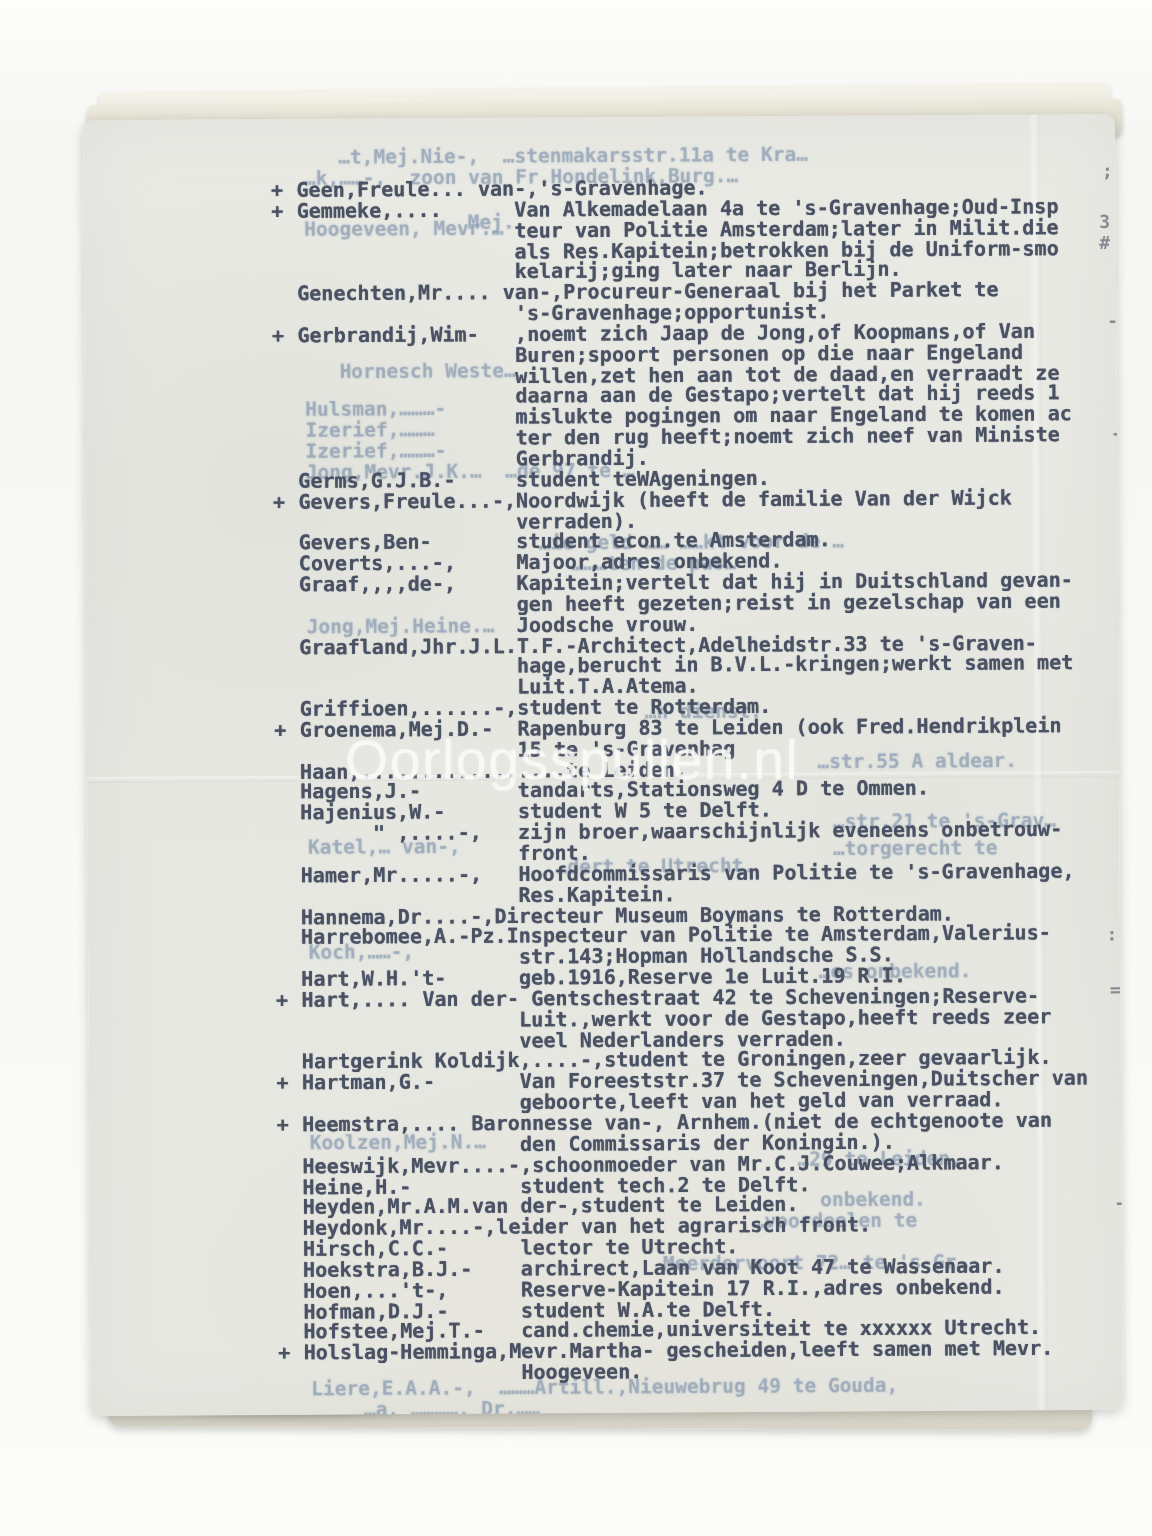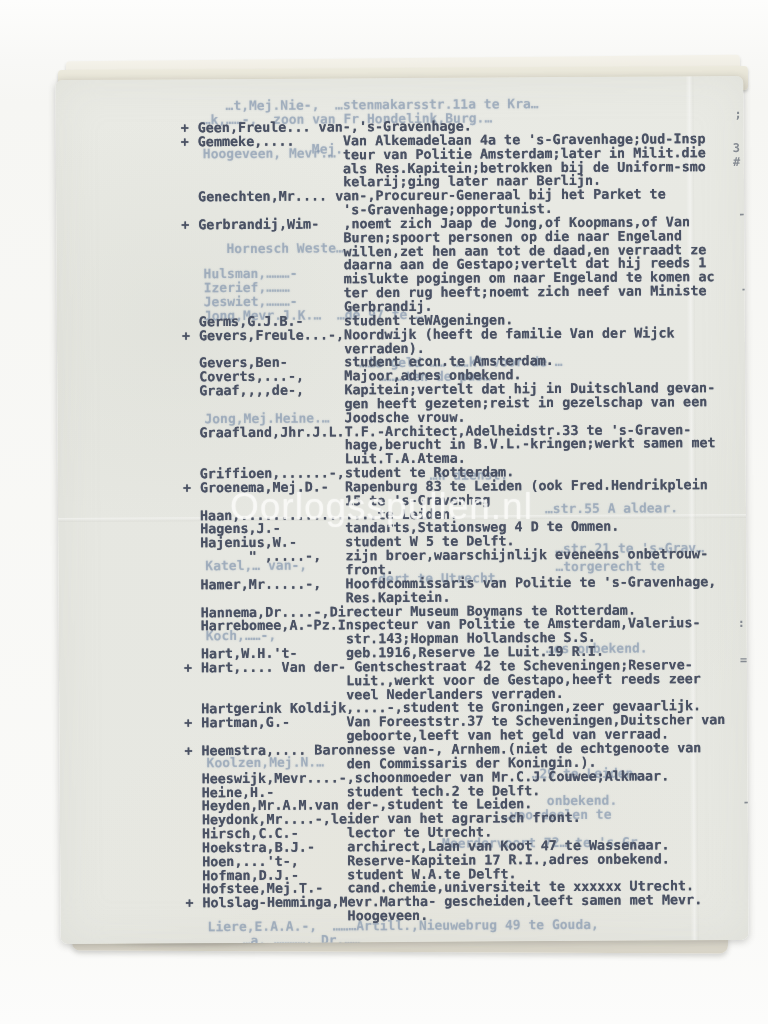--- a/index.html
+++ b/index.html
@@ -101,21 +101,21 @@
     <div class="crease-v"></div>
 
     <div class="ghost-layer">
         <div class="ghost" style="left: 170px; top: 20px;">…t,Mej.Nie-,  …stenmakarsstr.11a te Kra…</div>
         <div class="ghost" style="left: 147px; top: 34px;">…k,……-,  zoon van Fr.Hondelink,Burg.…</div>
         <div class="ghost" style="left: 256px; top: 64px;">Mej.</div>
         <div class="ghost" style="left: 147px; top: 68px;">Hoogeveen, Mevr.…</div>
         <div class="ghost" style="left: 170px; top: 163px;">Hornesch Weste…</div>
         <div class="ghost" style="left: 147px; top: 188px;">Hulsman,………-</div>
         <div class="ghost" style="left: 147px; top: 202px;">Izerief,………</div>
-        <div class="ghost" style="left: 147px; top: 216px;">Jeswiet,………-</div>
+        <div class="ghost" style="left: 147px; top: 216px;">Izerief,………-</div>
         <div class="ghost" style="left: 147px; top: 230px;">Jong,Mevr.J.K.…  …de 97 te …</div>
         <div class="ghost" style="left: 302px; top: 278px;">…ie geld …… ……kt voor de …</div>
         <div class="ghost" style="left: 312px; top: 292px; margin-left: 12px;">………ten de pas…</div>
         <div class="ghost" style="left: 147px; top: 333px;">Jong,Mej.Heine.…</div>
         <div class="ghost" style="left: 372px; top: 391px;">…n dienst.</div>
         <div class="ghost" style="left: 487px; top: 425px;">…str.55 A aldear.</div>
         <div class="ghost" style="left: 497px; top: 451px; margin-top: 32px;">…torgerecht te</div>
         <div class="ghost" style="left: 497px; top: 465px;">…str.21 te 's-Grav…</div>
         <div class="ghost" style="left: 147px; top: 480px;">Katel,… van-,</div>
         <div class="ghost" style="left: 312px; top: 494px;">…dert te Utrecht.</div>

